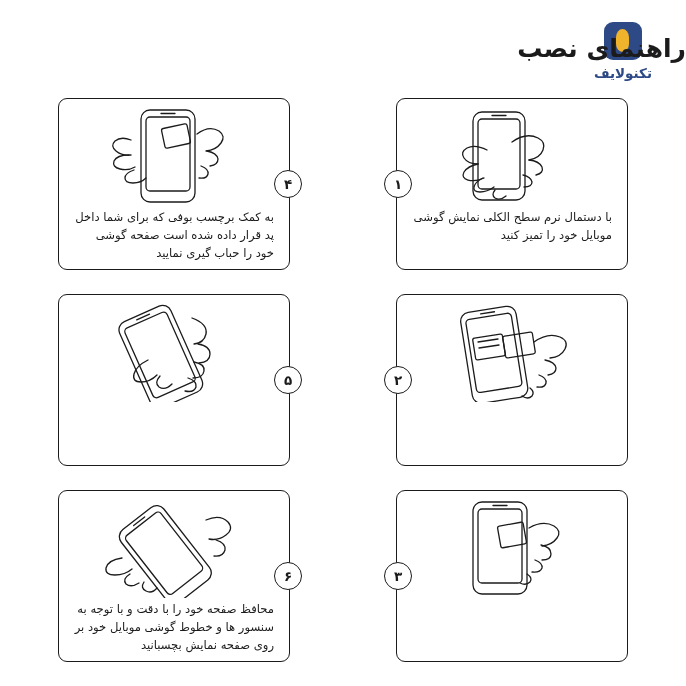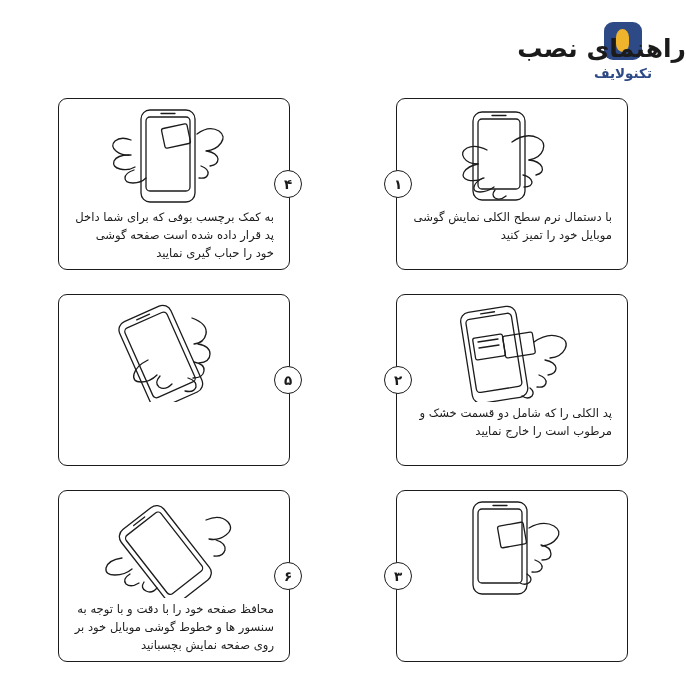--- a/index.html
+++ b/index.html
@@ -207,21 +207,20 @@
           <rect x="62" y="34" width="30" height="22" rx="2" transform="rotate(-9 77 45)"></rect>
           <line x1="66" y1="40" x2="86" y2="37"></line>
           <line x1="67" y1="46" x2="87" y2="43"></line>
           <rect x="92" y="32" width="30" height="22" rx="2" transform="rotate(-9 107 43)"></rect>
           <path d="M122 40 q14 -10 26 -5 q9 4 5 12 q-4 8 -15 9"></path>
           <path d="M133 58 q10 2 11 8 q0 6 -8 7"></path>
           <path d="M127 73 q8 3 7 8 q-1 5 -9 4"></path>
           <path d="M118 86 q5 4 2 8 q-4 4 -10 0"></path>
         </svg>
       </div>
-      <div class="caption">پد الکلی را که شامل دو قسمت خشک و مرطوب است را خارج نمایید</div>
       <div class="badge left">۲</div>
     </div>
   </div>
 
   <div class="step col-left">
     <div class="card">
       <div class="illus">
         <svg width="200" height="100" viewBox="0 0 200 100" fill="none" stroke="#1b1b1b" stroke-width="1.3" stroke-linecap="round" stroke-linejoin="round">
           <g transform="rotate(-24 100 50)">
             <rect x="58" y="2" width="56" height="94" rx="9"></rect>

